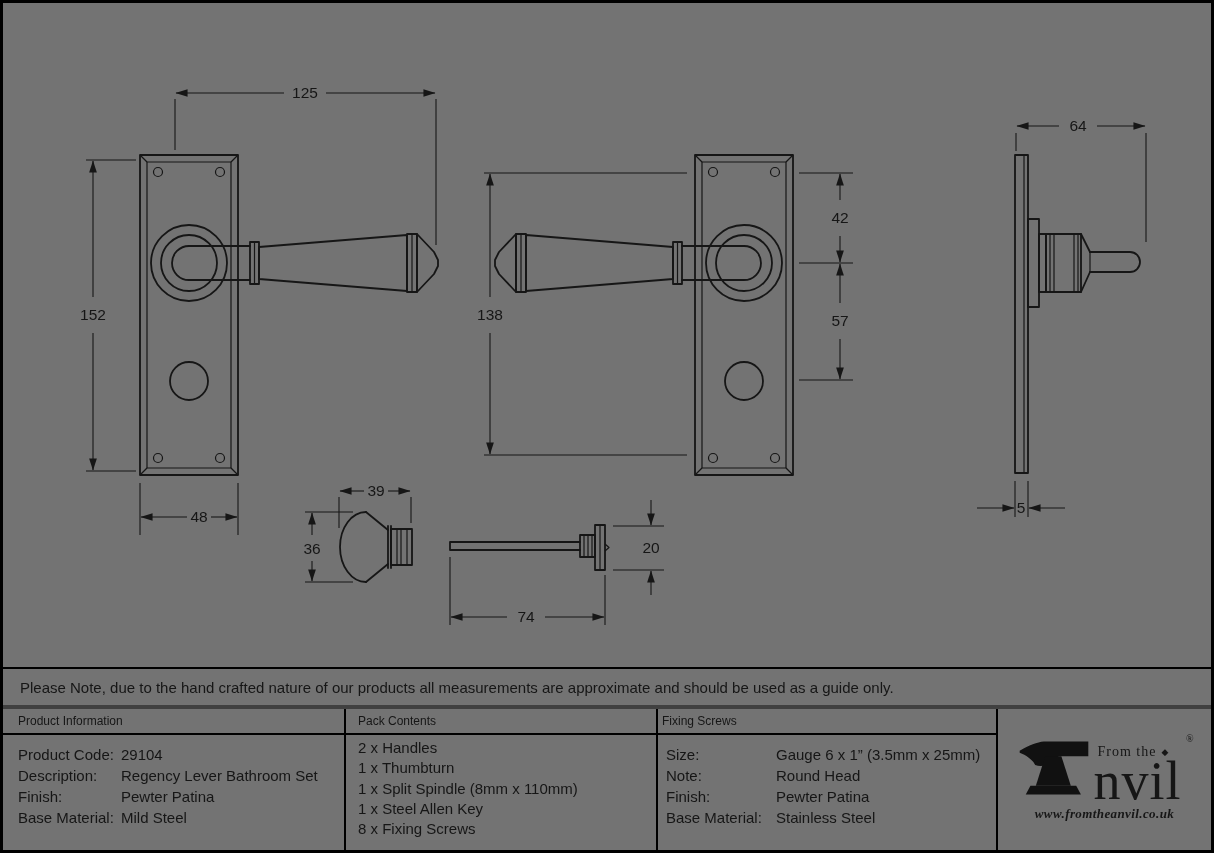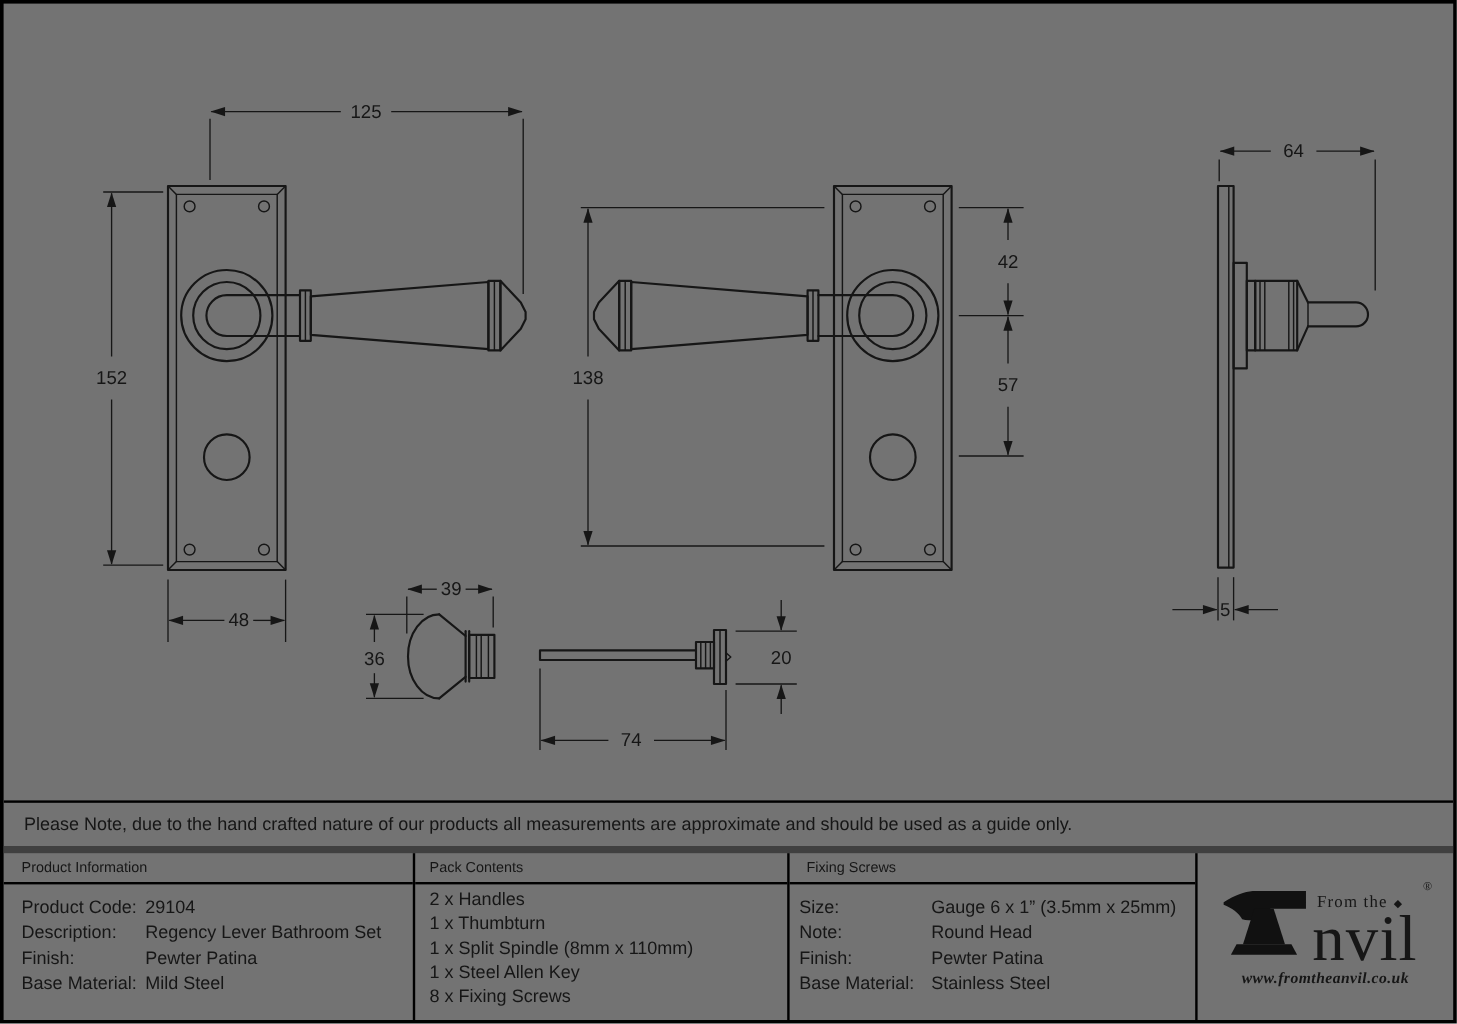--- a/index.html
+++ b/index.html
@@ -8,36 +8,36 @@
     border:3px solid #000;display:flex;flex-direction:column;
     font-family:"Liberation Sans",sans-serif;color:#161616;position:relative;overflow:hidden;
   }
   .drawing-area{height:664px;flex:none;position:relative;}
   .drawing-area svg{display:block;}
   .ln{fill:none;stroke:#161616;stroke-width:1.8;stroke-linejoin:round;stroke-linecap:round;}
   .tn{fill:none;stroke:#161616;stroke-width:1.2;stroke-linejoin:round;}
   .dm{fill:none;stroke:#161616;stroke-width:1.1;}
   .dimtext{font-family:"Liberation Sans",sans-serif;font-size:15.5px;fill:#161616;}
   .note-band{
-    height:36px;flex:none;border-top:2px solid #000;border-bottom:6px solid #404040;
+    height:36px;flex:none;border-top:2px solid #000;border-bottom:4px solid #404040;
     display:flex;align-items:center;padding-left:17px;font-size:15px;
   }
   .spec-table{flex:1;display:flex;flex-direction:row;}
   .col{box-sizing:border-box;height:100%;}
   .col-product{width:343px;border-right:2px solid #000;}
   .col-pack{width:312px;border-right:2px solid #000;}
   .col-screws{width:340px;border-right:2px solid #000;}
   .col-logo{width:213px;display:flex;align-items:center;justify-content:center;}
   .col-header{
     box-sizing:border-box;height:26px;border-bottom:2px solid #000;
     display:flex;align-items:center;font-size:12px;
   }
   .col-product .col-header{padding-left:15px;}
   .col-pack .col-header{padding-left:12px;}
-  .col-screws .col-header{padding-left:14px;}
+  .col-screws .col-header{padding-left:4px;}
   .col-body{font-size:15px;}
   .kv-body{padding:9px 0 0 0;}
   .kv-row{display:flex;height:21px;align-items:center;}
   .col-product .kv-row{padding-left:15px;}
   .col-screws .kv-row{padding-left:8px;}
   .col-product .k{width:103px;flex:none;}
   .col-screws .k{width:110px;flex:none;}
   .list-body{padding:3px 0 0 12px;}
   .list-item{line-height:20.3px;}
   

